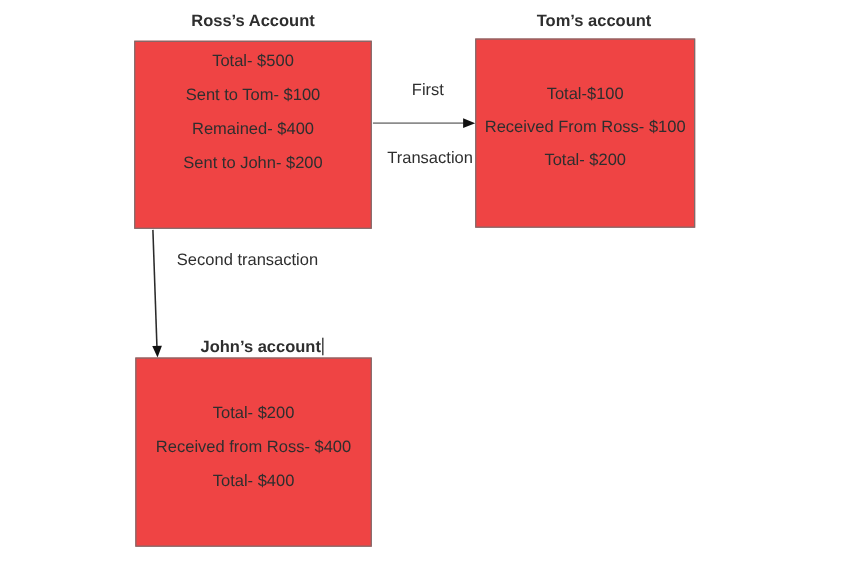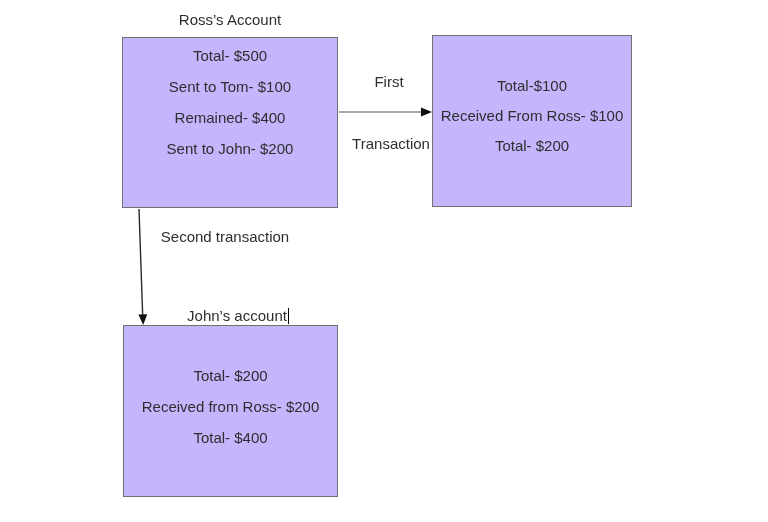--- a/index.html
+++ b/index.html
@@ -9,26 +9,27 @@
     background:#ffffff;
     font-family:"Liberation Sans", sans-serif;
     color:#2e2e2e;
     font-size:15px;
     overflow:hidden;
   }
   .shape-title{
     position:absolute;
     text-align:center;
     white-space:nowrap;
+    font-weight:bold;
   }
   .acct-box{
     position:absolute;
     border:1.5px solid #707070;
     box-sizing:border-box;
-    background:#c4b5fd;
+    background:#ef4444;
   }
   .acct-box .line{
     text-align:center;
     white-space:nowrap;
   }
   .ross-box{left:122px;top:37px;width:216px;height:171px;padding-top:2px;}
   .ross-box .line{height:31px;line-height:31px;}
   .tom-box{left:432px;top:35px;width:200px;height:172px;padding-top:35px;}
   .tom-box .line{height:30px;line-height:30px;}
   .john-box{left:123px;top:325px;width:215px;height:172px;padding-top:34px;}
@@ -50,39 +51,40 @@
     vertical-align:-3px;
   }
 </style>
 </head>
 <body>
 
 <div class="canvas">
 
   <div class="shape-title" style="left:122px;top:11px;width:216px;">Ross’s Account</div>
 
+  <div class="shape-title" style="left:432px;top:11px;width:216px;">Tom’s account</div>
 
   <div class="shape-title" style="left:130px;top:291px;width:216px;margin-top:16px;"><span>John’s account</span><span class="caret"></span></div>
 
   <div class="acct-box ross-box">
     <div class="line">Total- $500</div>
     <div class="line">Sent to Tom- $100</div>
     <div class="line">Remained- $400</div>
     <div class="line">Sent to John- $200</div>
   </div>
 
   <div class="acct-box tom-box">
     <div class="line">Total-$100</div>
     <div class="line">Received From Ross- $100</div>
     <div class="line">Total- $200</div>
   </div>
 
   <div class="acct-box john-box">
     <div class="line">Total- $200</div>
-    <div class="line">Received from Ross- $200</div>
+    <div class="line">Received from Ross- $400</div>
     <div class="line">Total- $400</div>
   </div>
 
   <div class="flow-label" style="left:359px;top:73px;width:60px;text-align:center;">First</div>
   <div class="flow-label" style="left:341px;top:135px;width:100px;">Transaction</div>
   <div class="flow-label" style="left:155px;top:228px;width:140px;">Second transaction</div>
 
   <svg class="arrow-layer" viewBox="0 0 768 522" xmlns="http://www.w3.org/2000/svg">
     <g>
       <line x1="339" y1="112" x2="423" y2="112" stroke="#8c8c8c" stroke-width="1.6"></line>

